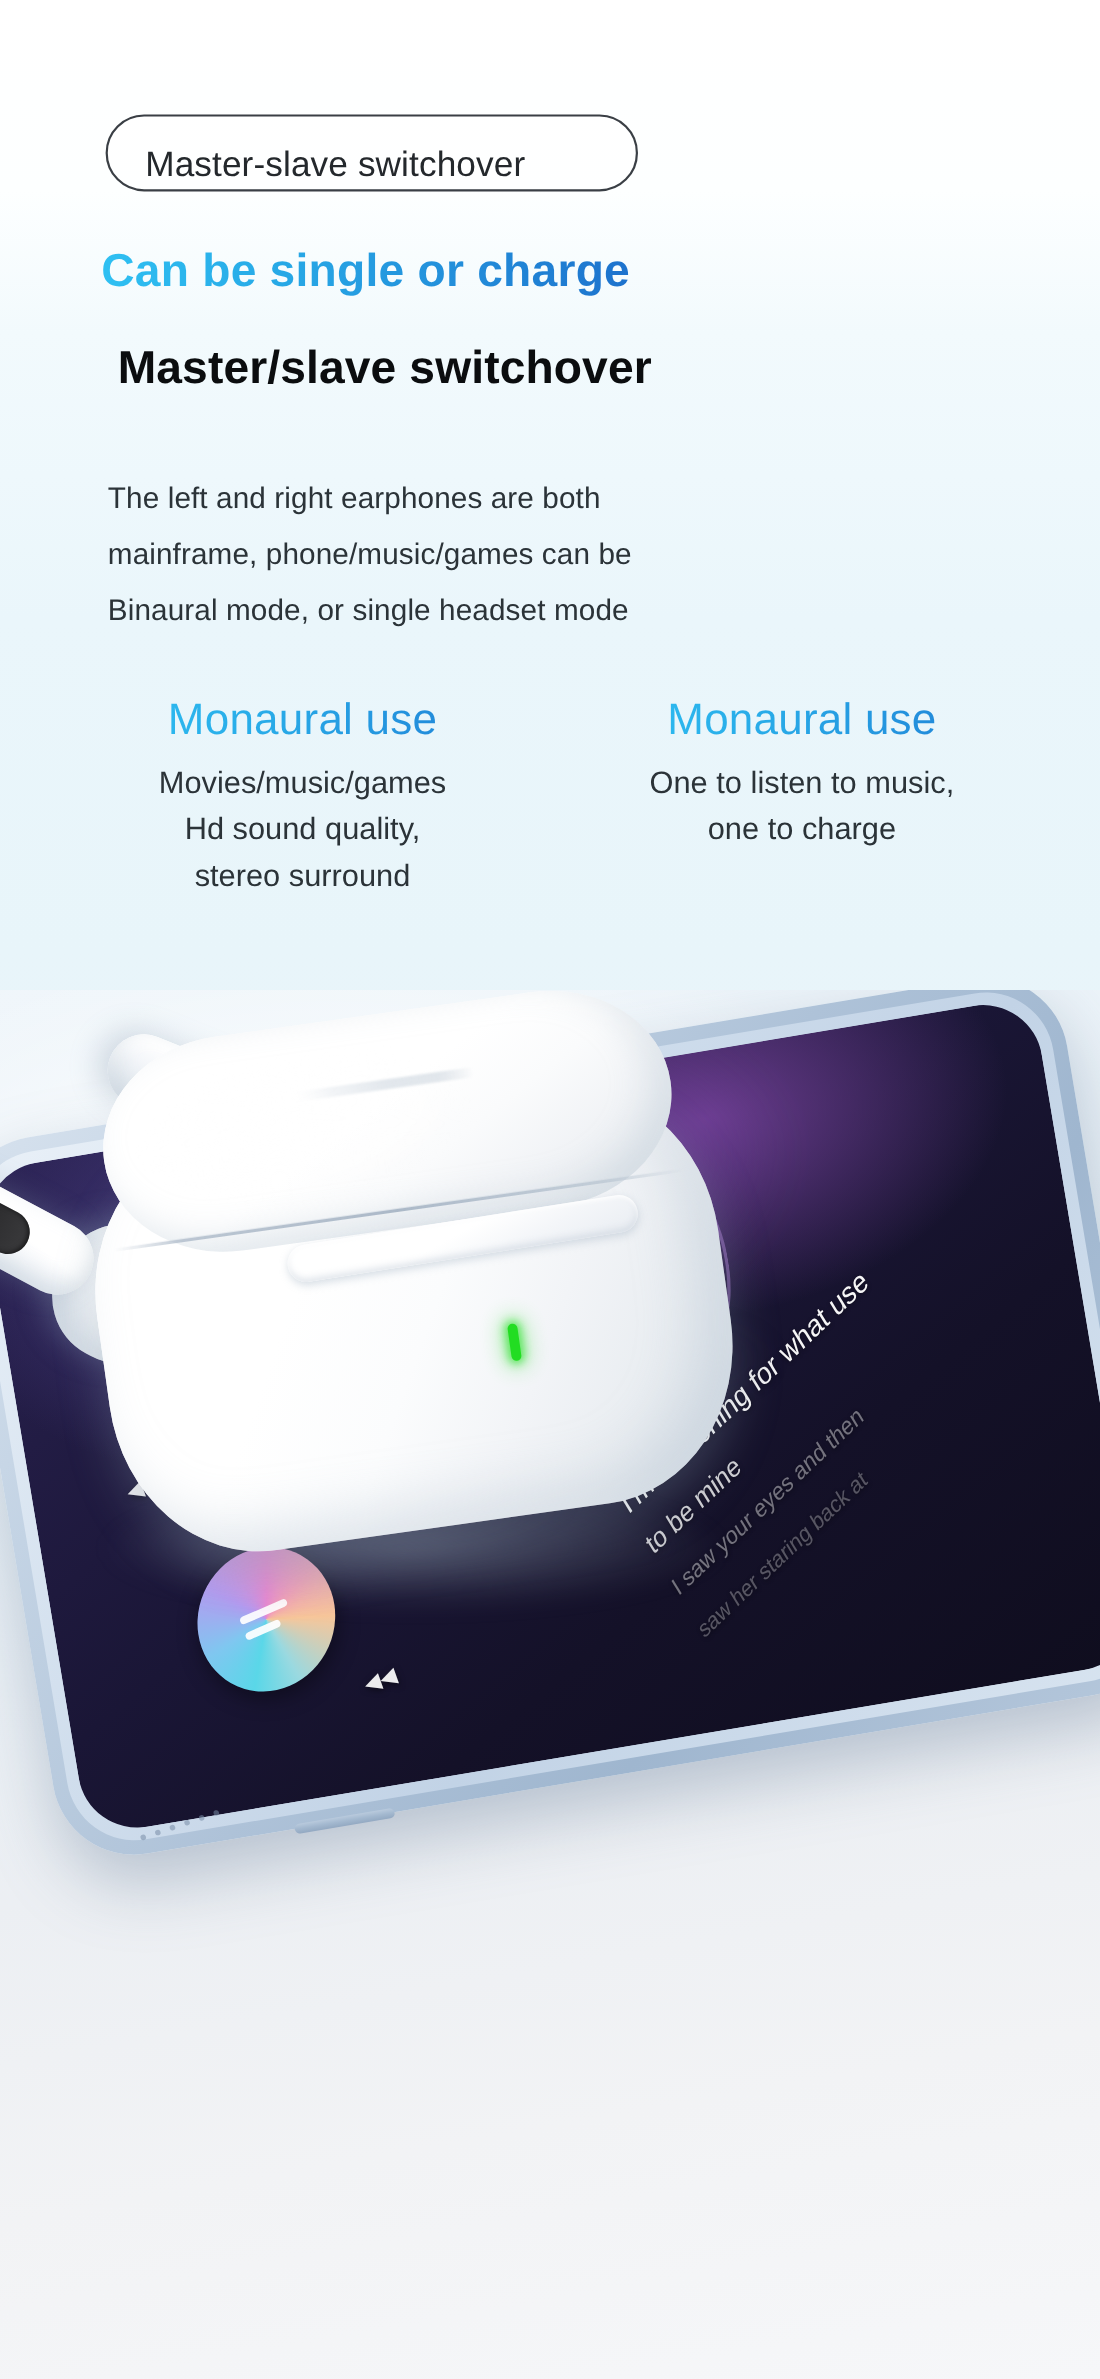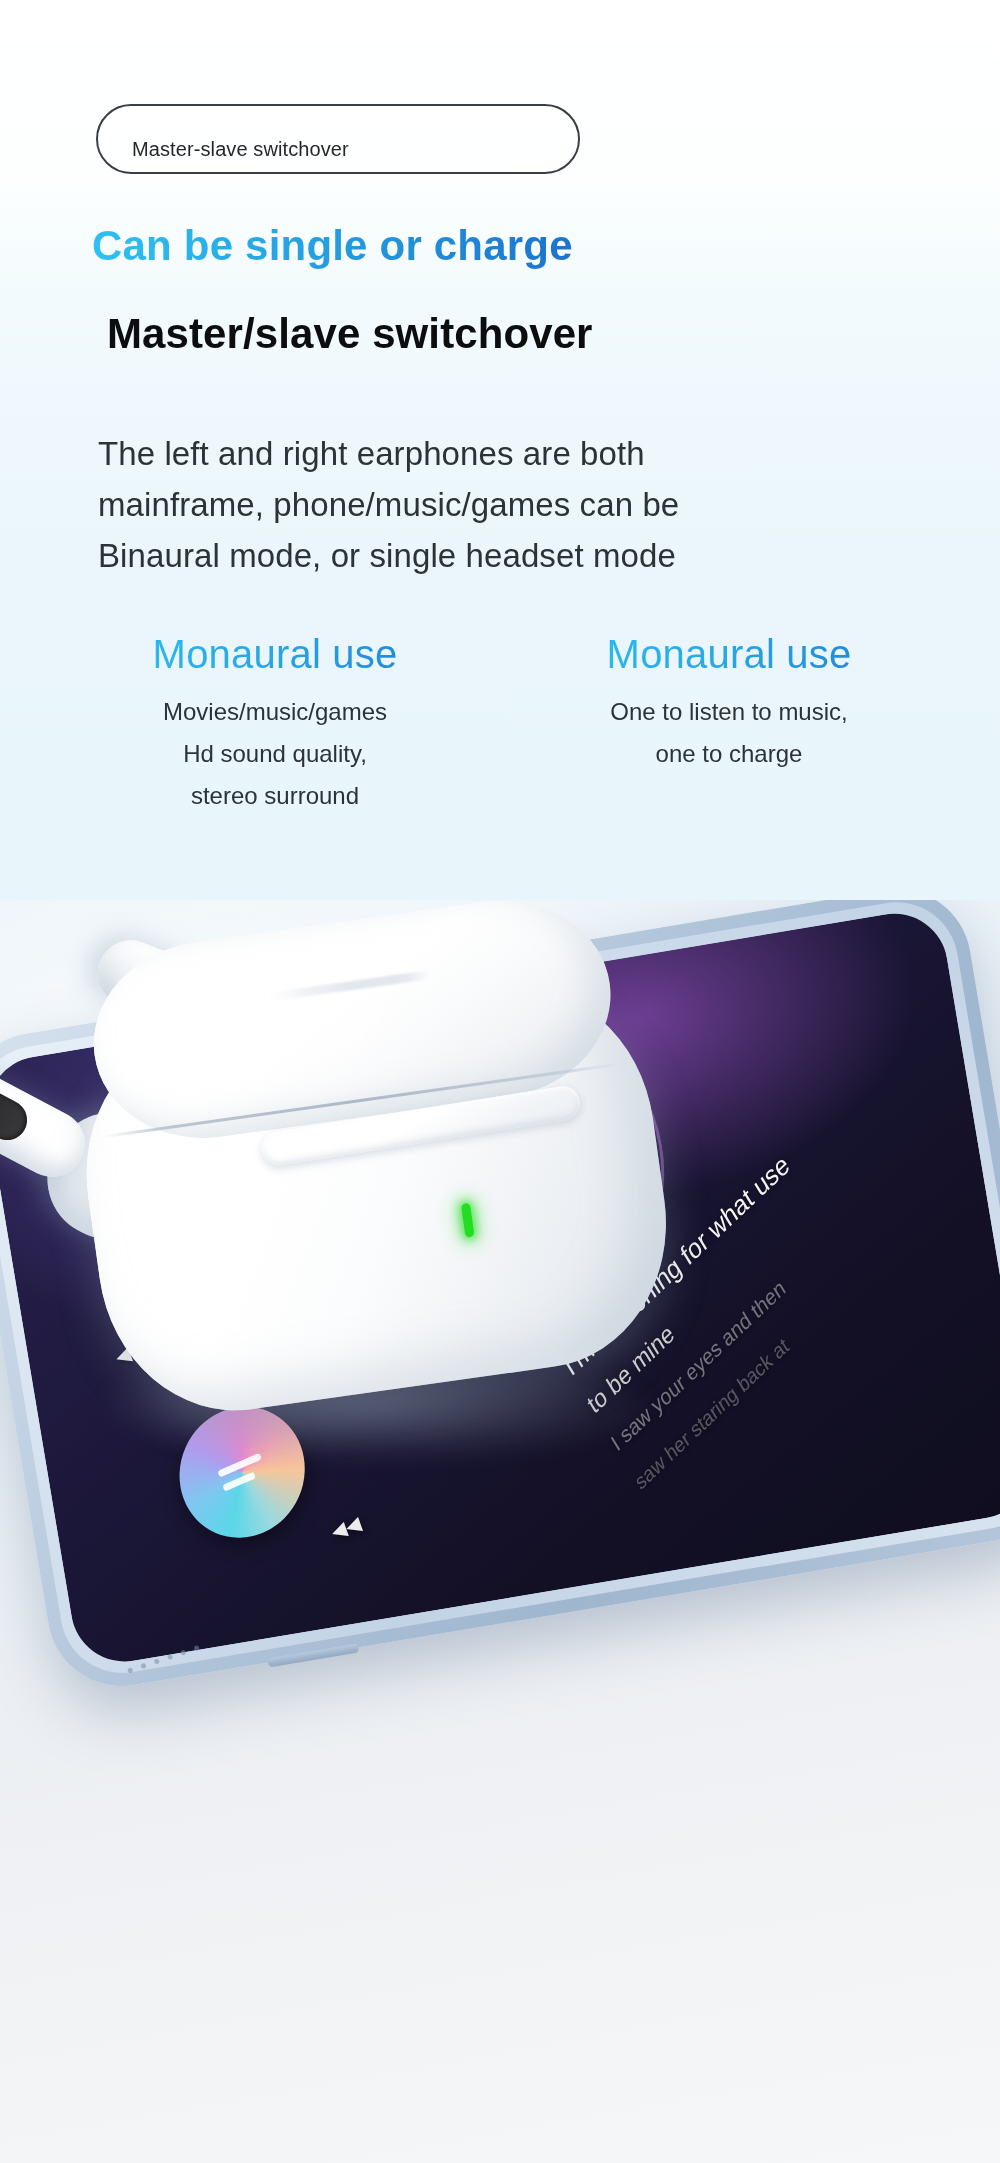--- a/index.html
+++ b/index.html
@@ -43,21 +43,21 @@
     width: 484px;
     height: 70px;
     border: 2px solid #3a3f45;
     border-radius: 35px;
     background: rgba(255,255,255,0.55);
     display: flex;
     align-items: center;
     padding-left: 34px;
   }
   .tag-label {
-    font-size: 20px;
+    font-size: 32px;
     color: #24282c;
     letter-spacing: 0.1px;
     white-space: nowrap;
     margin-top: 20px;
   }
 
   
   .headline-blue {
     position: absolute;
     left: 92px;
@@ -82,21 +82,21 @@
     color: #0b0d0f;
     letter-spacing: 0.1px;
     white-space: nowrap;
   }
 
   .intro-paragraph {
     position: absolute;
     left: 98px;
     top: 428px;
     width: 740px;
-    font-size: 33px;
+    font-size: 27px;
     line-height: 51px;
     color: #2b3338;
     letter-spacing: 0.1px;
   }
   .intro-paragraph span { display: block; white-space: nowrap; }
 
   
   .features {
     position: absolute;
     left: 60px;
@@ -118,21 +118,21 @@
     white-space: nowrap;
     background: linear-gradient(90deg, #2fc3f4 0%, #28a9e7 45%, #1f7ad3 100%);
     -webkit-background-clip: text;
     background-clip: text;
     color: transparent;
     -webkit-text-fill-color: transparent;
     margin-bottom: 14px;
   }
 
   .feature-body {
-    font-size: 24px;
+    font-size: 28px;
     line-height: 42px;
     color: #2b3338;
   }
   .feature-body span { display: block; white-space: nowrap; }
 
   
   .photo-scene {
     position: absolute;
     left: 0;
     top: 900px;

